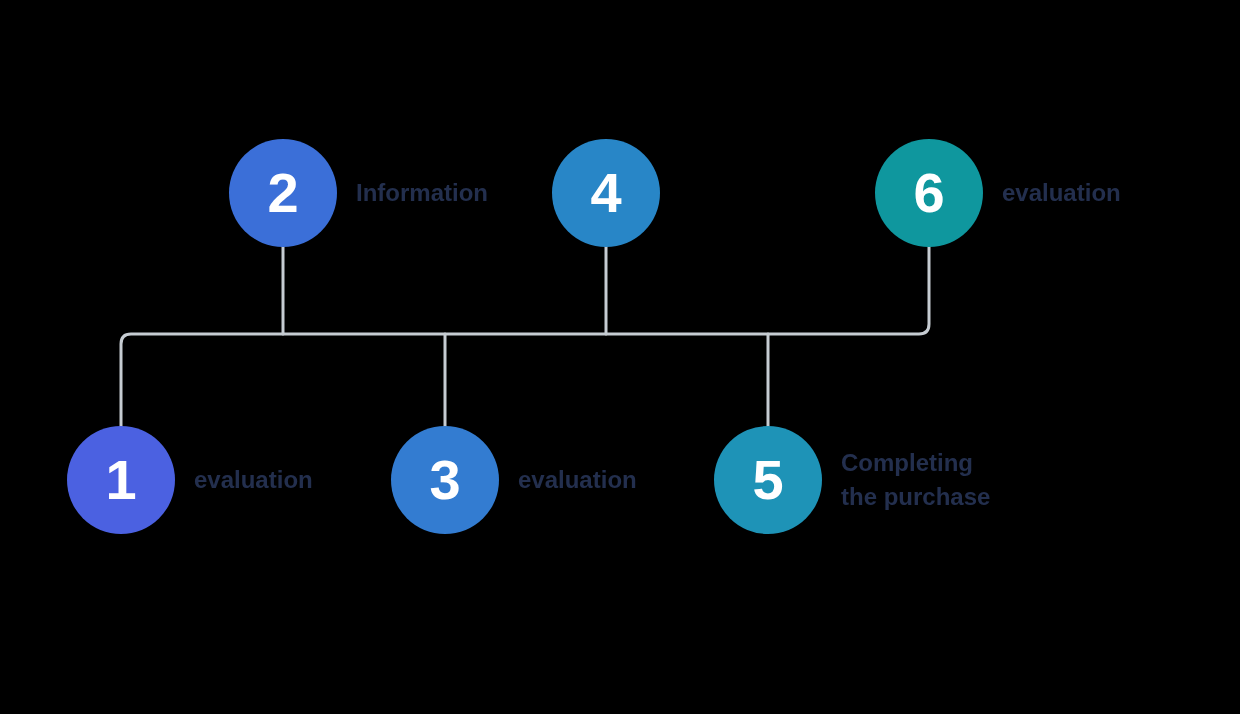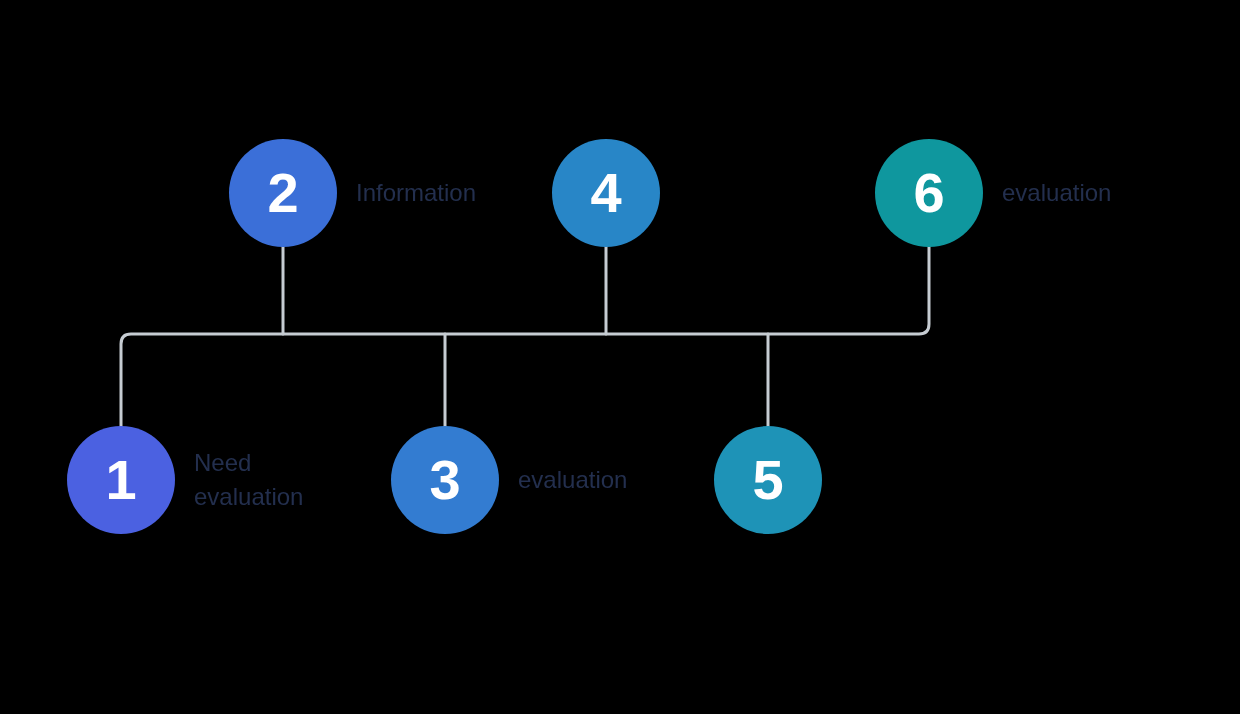--- a/index.html
+++ b/index.html
@@ -44,21 +44,21 @@
     font-weight: 700;
     line-height: 1;
   }
   .label {
     position: absolute;
     left: 127px;
     top: 54px;
     transform: translateY(-50%);
     color: #232f4e;
     font-size: 24px;
-    font-weight: 400;
+    font-weight: 700;
     line-height: 34px;
     white-space: nowrap;
   }
 </style>
 </head>
 <body>
 
 <div class="canvas">
 
   <svg class="connectors" viewBox="0 0 1240 714" xmlns="http://www.w3.org/2000/svg">
@@ -67,21 +67,20 @@
     <path d="M 445 334 L 445 430" fill="none" stroke-width="3" stroke-linecap="round" stroke="#c6ccd2"></path>
     <path d="M 606 243 L 606 334" fill="none" stroke-width="3" stroke-linecap="round" stroke="#c6ccd2"></path>
     <path d="M 768 334 L 768 430" fill="none" stroke-width="3" stroke-linecap="round" stroke="#c6ccd2"></path>
   </svg>
 
   <div class="step" style="left:67px; top:426px;">
     <div class="circle" style="background-color: rgb(75, 97, 225);">
       <span class="num">1</span>
     </div>
     <div class="label">
-      <div>Need</div>
       <div>evaluation</div>
     </div>
   </div>
 
   <div class="step" style="left:229px; top:139px;">
     <div class="circle" style="background-color: rgb(59, 111, 216);">
       <span class="num">2</span>
     </div>
     <div class="label">
       <div>Information</div>
@@ -100,20 +99,24 @@
   <div class="step" style="left:552px; top:139px;">
     <div class="circle" style="background-color: rgb(40, 134, 199);">
       <span class="num">4</span>
     </div>
   </div>
 
   <div class="step" style="left:714px; top:426px;">
     <div class="circle" style="background-color: rgb(30, 147, 183);">
       <span class="num">5</span>
     </div>
+    <div class="label">
+      <div>Completing</div>
+      <div>the purchase</div>
+    </div>
   </div>
 
   <div class="step" style="left:875px; top:139px;">
     <div class="circle" style="background-color: rgb(15, 151, 158);">
       <span class="num">6</span>
     </div>
     <div class="label">
       <div>evaluation</div>
     </div>
   </div>

